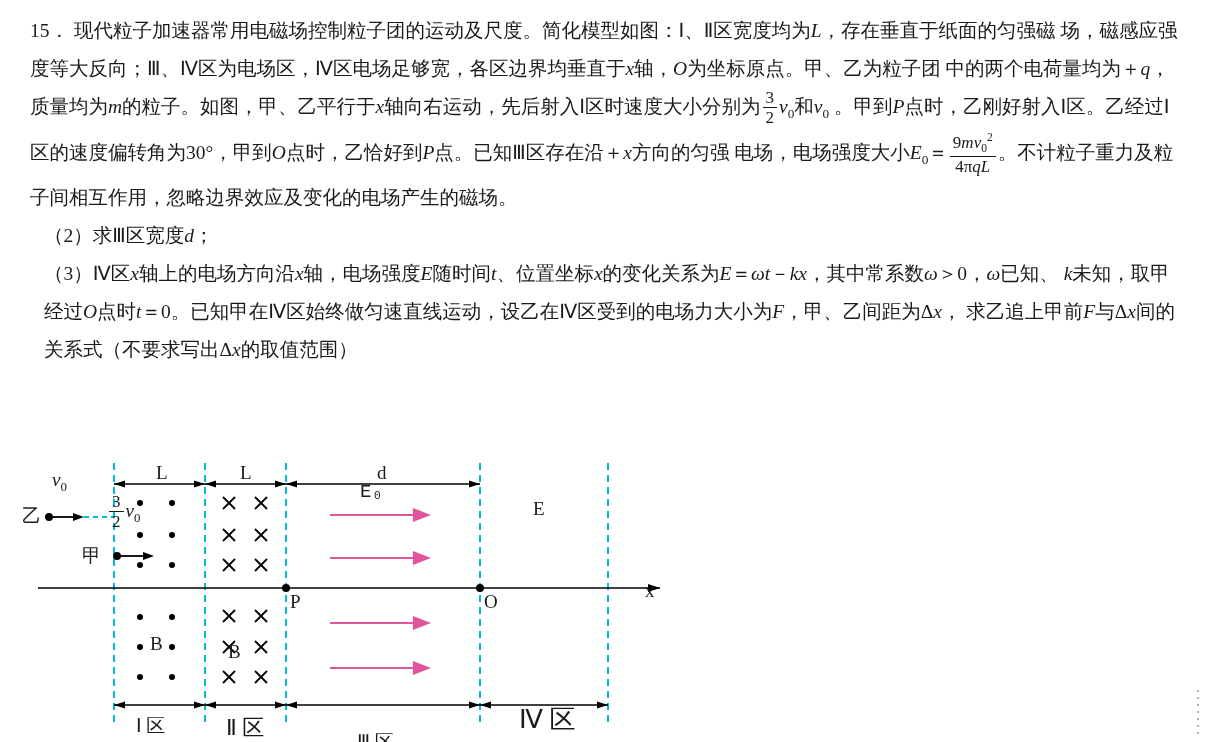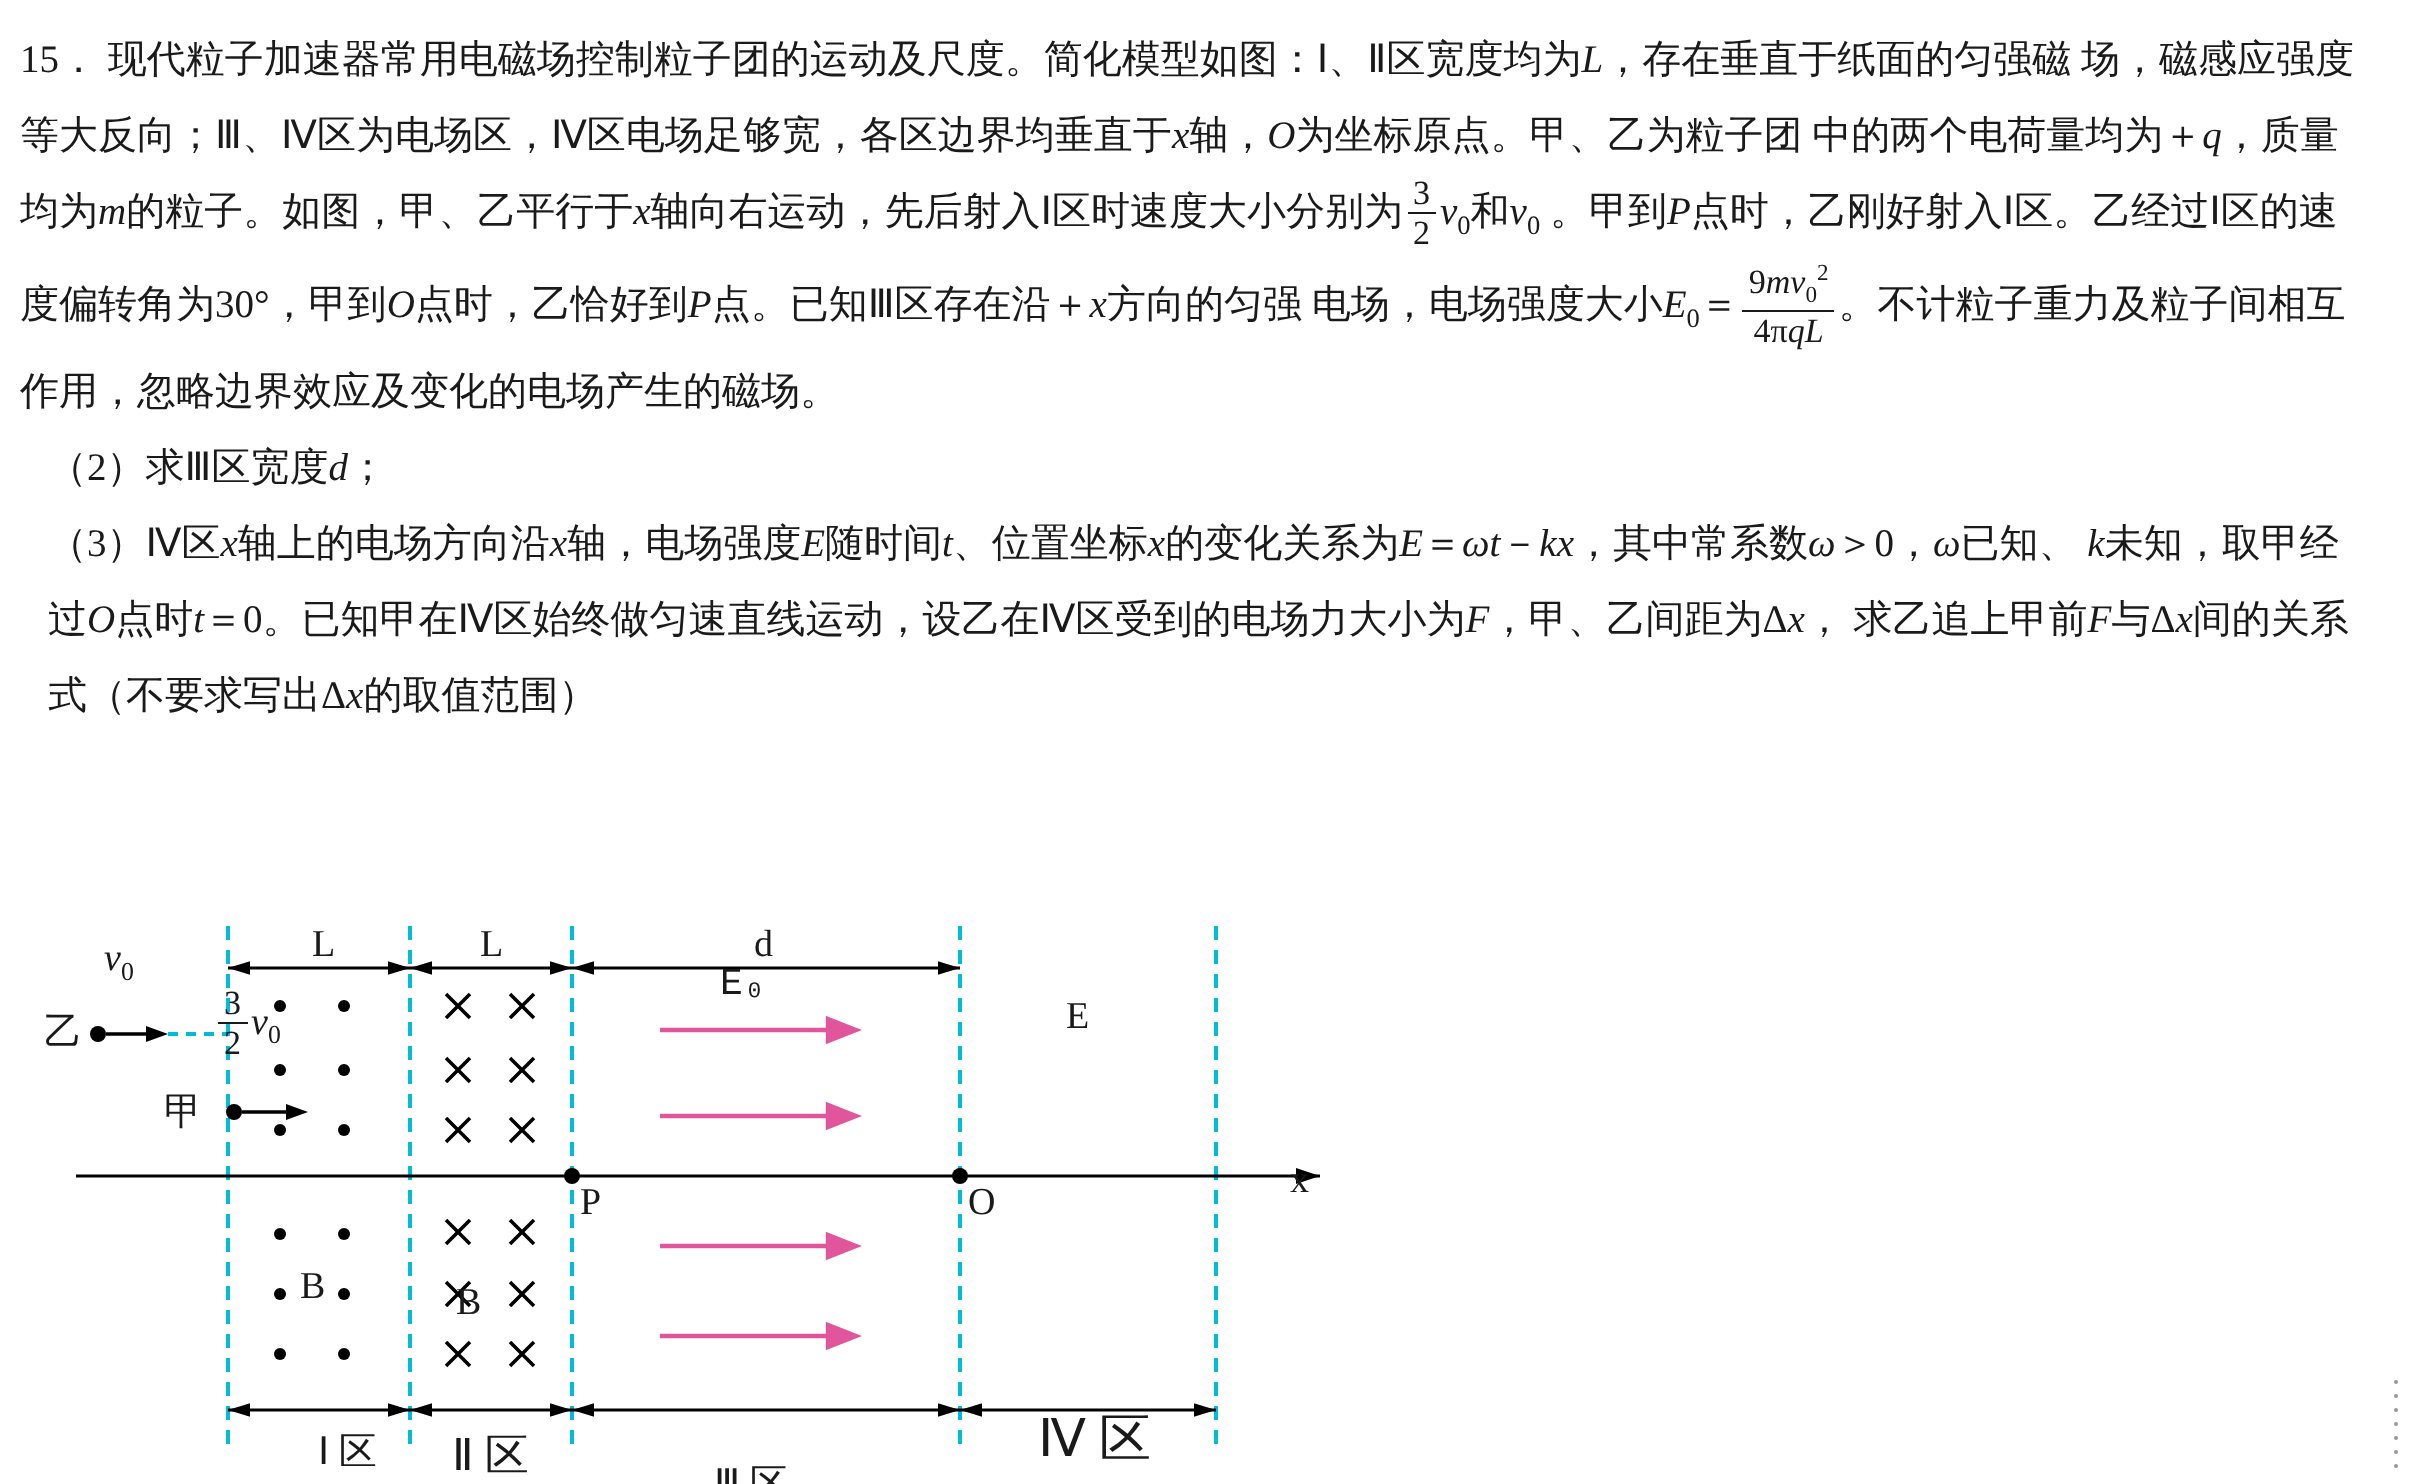--- a/index.html
+++ b/index.html
@@ -15,21 +15,21 @@
     overflow: hidden;
     position: relative;
   }
   .page {
     position: relative;
     width: 1205px;
     height: 742px;
     padding: 0;
   }
   .problem-text {
-    padding: 12px 22px 0 10px;
+    padding: 12px 22px 0 30px;
     font-size: 19.5px;
     line-height: 38px;
   }
   .para {
     margin: 0;
     text-indent: 0;
   }
   .para.indent {
     text-indent: 0;
     padding-left: 14px;
@@ -235,21 +235,21 @@
     <div class="fig-label" style="left:22px; top:48px; font-size:19px;">乙</div>
     <div class="fig-label" style="left:52px; top:14px; font-size:19px;"><span class="it">v</span><sub class="sb">0</sub></div>
 
     <div class="fig-label" style="left:82px; top:88px; font-size:19px;">甲</div>
     <div class="fig-label" style="left:107px; top:38px; font-size:19px;"><span class="frac big"><span class="top">3</span><span class="bot">2</span></span><span class="it">v</span><sub class="sb">0</sub></div>
 
     <div class="fig-label" style="left:290px; top:136px; font-size:19px;">P</div>
     <div class="fig-label" style="left:484px; top:136px; font-size:19px;">O</div>
     <div class="fig-label" style="left:645px; top:125px; font-size:19px;">x</div>
 
-    <div class="fig-label" style="left:136px; top:258px; font-size:19px;margin-left:23px;">Ⅰ 区</div>
+    <div class="fig-label" style="left:136px; top:258px; font-size:19px;">Ⅰ 区</div>
     <div class="fig-label" style="left:226px; top:258px; font-size:22px;">Ⅱ 区</div>
     <div class="fig-label" style="left:357px; top:274px; font-size:19px;">Ⅲ 区</div>
     <div class="fig-label" style="left:519px; top:247px; font-size:26px;font-family:Liberation Serif, serif;">Ⅳ 区</div>
   </div>
 
   <div class="scroll-dots">
     <i></i>
       <i></i>
       <i></i>
       <i></i>

